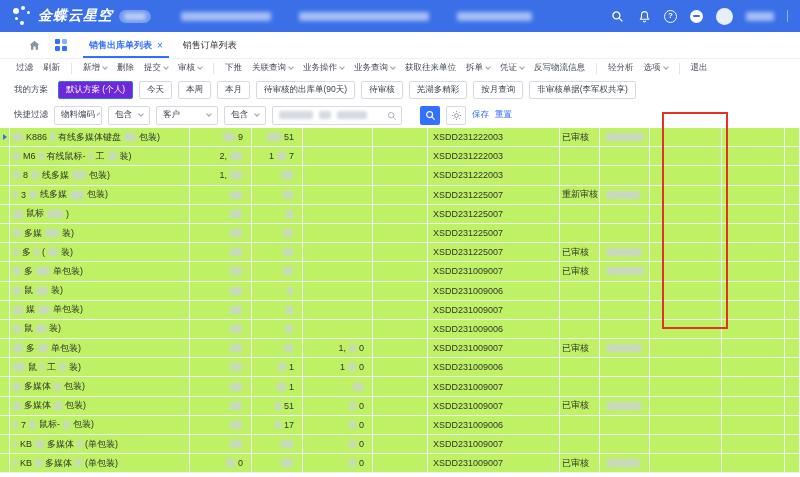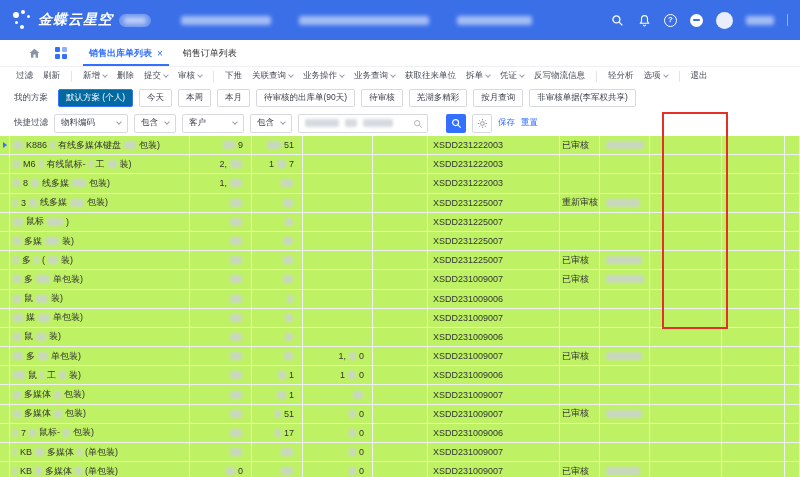--- a/index.html
+++ b/index.html
@@ -1,21 +1,21 @@
 <!DOCTYPE html>
 <html><head>
 <meta charset="utf-8">
 <style>
   * { margin:0; padding:0; box-sizing:border-box; }
   html,body { width:800px; height:477px; overflow:hidden; background:#fff;
     font-family:"Liberation Sans","DejaVu Sans",sans-serif; }
   .app { position:relative; width:800px; height:477px; overflow:hidden; background:#fff; }
 
   
-  .topbar { height:40px; background:#3a6fe8; display:flex; align-items:center; padding:16px 12px; }
+  .topbar { height:32px; background:#3a6fe8; display:flex; align-items:center; padding:16px 12px; }
   .logo { position:relative; width:20px; height:20px; flex:none; }
   .logo i { position:absolute; background:#fff; border-radius:50%; }
   .logo i:nth-child(1){ width:6px; height:6px; left:1px; top:2px; }
   .logo i:nth-child(2){ width:4px; height:4px; left:9px; top:0; }
   .logo i:nth-child(3){ width:3px; height:3px; left:15px; top:5px; }
   .logo i:nth-child(4){ width:3px; height:3px; left:3px; top:11px; }
   .logo i:nth-child(5){ width:4px; height:4px; left:8px; top:15px; }
   .brand { color:#fff; font-style:italic; font-weight:700; font-size:14px; letter-spacing:1px; margin-left:6px; white-space:nowrap; }
   .badge { margin-left:6px; height:13px; padding:0 5px; border-radius:7px; background:rgba(255,255,255,.28); display:flex; align-items:center; }
   .blur-w { display:inline-block; height:9px; border-radius:2px; background:rgba(255,255,255,.55); filter:blur(2px); }
@@ -43,21 +43,21 @@
   
   .toolbar { height:18px; display:flex; align-items:center; padding-left:14px; gap:6px; font-size:8.5px; color:#454b57; background:#fff; white-space:nowrap; }
   .tb-btn { display:flex; align-items:center; cursor:pointer; padding:0 2px; }
   .caret { display:inline-block; width:4px; height:4px; border-right:1px solid #98a0ac; border-bottom:1px solid #98a0ac; transform:rotate(45deg); margin-left:3px; margin-top:-2px; }
   .tb-div { width:1px; height:11px; background:#e2e4e8; margin:0 3px; }
 
   
   .schemes { height:25px; display:flex; align-items:center; padding-left:14px; gap:6px; background:#fff; font-size:8.5px; white-space:nowrap; }
   .schemes .rowlabel { color:#454b57; margin-right:4px; }
   .scheme-btn { height:18px; display:flex; align-items:center; padding:0 7px; border:1px solid #d6dae0; border-radius:2px; background:#fff; color:#3c424e; cursor:pointer; }
-  .scheme-btn.active { background:#0369a1; border-color:#3370ff; color:#fff; }
+  .scheme-btn.active { background:#6d28d9; border-color:#3370ff; color:#fff; }
 
   
   .quickfilter { height:26px; display:flex; align-items:center; padding-left:14px; gap:6px; background:#fff; font-size:8.5px; color:#454b57; white-space:nowrap; }
   .qf-select { height:19px; border:1px solid #d6dae0; border-radius:2px; background:#fff; display:flex; align-items:center; justify-content:space-between; padding:0 6px; color:#3c424e; cursor:pointer; }
   .qf-input { position:relative; height:19px; border:1px solid #d6dae0; border-radius:2px; background:#fff; display:flex; align-items:center; }
   .qf-input input { border:0; outline:0; width:100%; height:100%; padding:0 16px 0 6px; font-size:8.5px; color:#333; background:transparent; }
   .qf-input input::placeholder { color:#b9bec7; }
   .mag { position:absolute; right:4px; top:4px; }
   .blur-g { display:inline-block; height:8px; border-radius:2px; background:#ccd1d9; filter:blur(1.5px); opacity:.8; }
   .btn-search { width:20px; height:19px; background:#3370ff; border-radius:2px; display:flex; align-items:center; justify-content:center; cursor:pointer; }
@@ -225,21 +225,21 @@
         <span class="scheme-btn">待审核的出库单(90天)</span>
         <span class="scheme-btn">待审核</span>
         <span class="scheme-btn">芜湖多精彩</span>
         <span class="scheme-btn">按月查询</span>
         <span class="scheme-btn">非审核单据(李军权共享)</span>
       </span>
   </div>
 
   <div class="quickfilter">
     <span class="rowlabel">快捷过滤</span>
-    <div class="qf-select" style="width:74px;">
+    <div class="qf-select" style="width:48px;">
       <span>物料编码</span>
         <span class="caret"></span>
     </div>
     <div class="qf-select" style="width:42px;">
       <span>包含</span>
         <span class="caret"></span>
     </div>
     <div class="qf-select" style="width:62px;">
       <span>客户</span>
         <span class="caret"></span>

